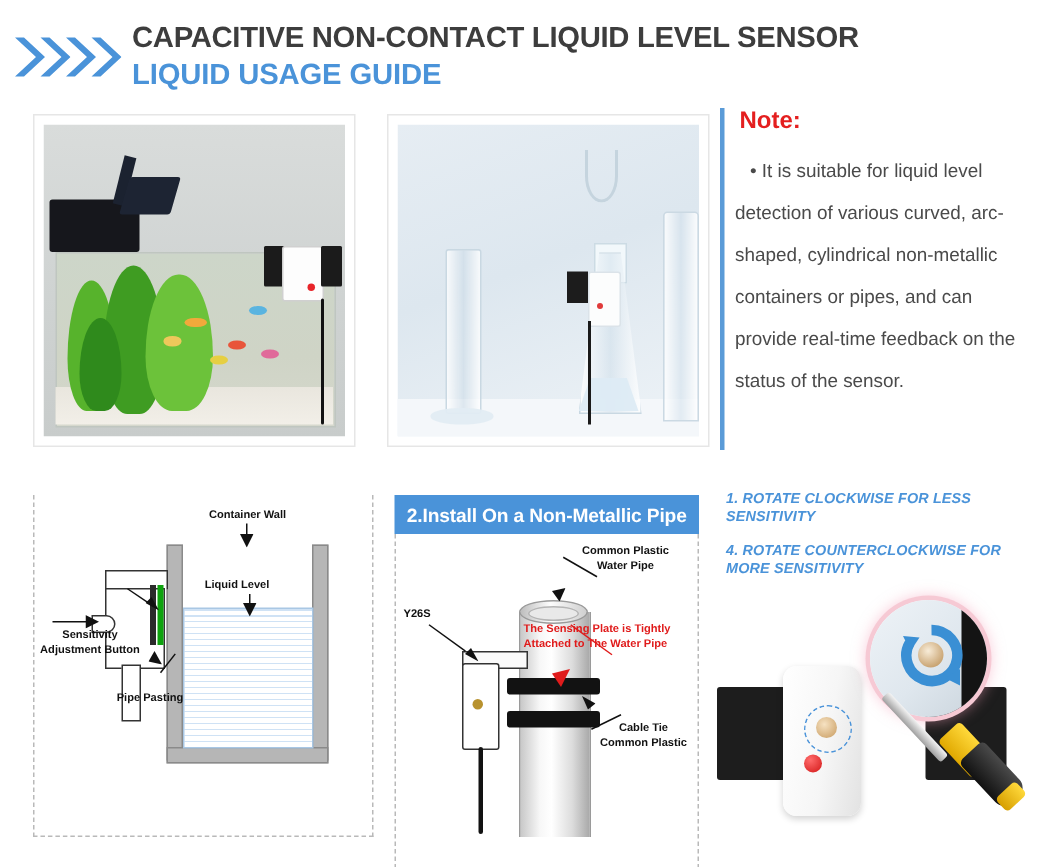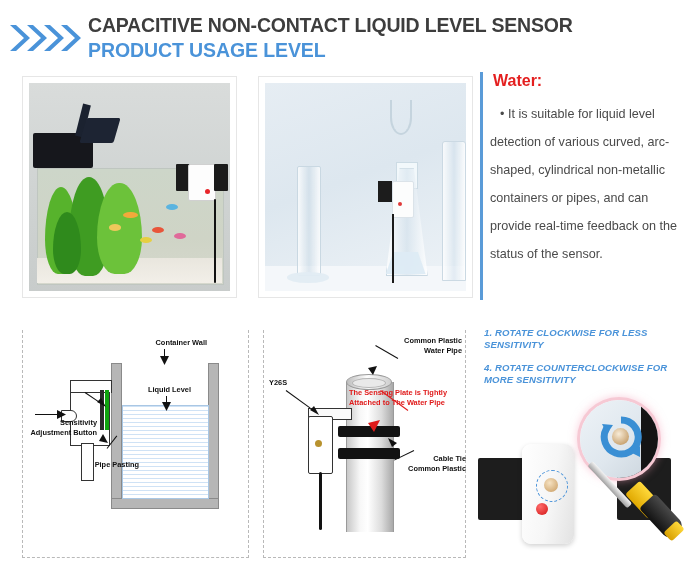--- a/index.html
+++ b/index.html
@@ -95,21 +95,21 @@
     border:1px dashed #b9b9b9;border-top:none;background:#ffffff;
     position:relative;box-sizing:border-box;
   }
   .panel-1{left:22px;top:330px;width:227px;}
   .panel-1 .panel-body{height:228px;}
   .panel-2{left:263px;top:330px;width:203px;}
   .panel-2 .panel-body{height:228px;}
 
   
   .dlabel{position:absolute;font-size:7.4px;font-weight:bold;color:#111;line-height:9.5px;
-    text-align:right;font-family:"Liberation Sans", sans-serif;}
+    text-align:center;font-family:"Liberation Sans", sans-serif;}
   .dlabel.red{color:#e01b1b;}
   .dlabel.l2{text-align:left;}
 
   
   .fc-wall-l{position:absolute;left:88px;top:33px;width:9px;height:142px;background:#b6b6b6;border:1px solid #8a8a8a;}
   .fc-wall-r{position:absolute;left:185px;top:33px;width:9px;height:142px;background:#b6b6b6;border:1px solid #8a8a8a;}
   .fc-wall-b{position:absolute;left:88px;top:168px;width:106px;height:9px;background:#b6b6b6;border:1px solid #8a8a8a;}
   .fc-water{position:absolute;left:99px;top:75px;width:85px;height:92px;
      background:repeating-linear-gradient(180deg,#cfe2f5 0px,#cfe2f5 1px,#ffffff 1px,#ffffff 4px);
      border:1px solid #a9c7e4;}
@@ -190,21 +190,21 @@
         </svg>
     </span>
     <span class="chev" style="left:51px">
       <svg width="22" height="30" viewBox="0 0 22 30">
           <path d="M2 2 L16 15 L2 28 L8 28 L22 15 L8 2 Z" fill="#4a93d9"></path>
         </svg>
     </span>
   </div>
   <div class="title-block">
     <div class="title-main">CAPACITIVE NON-CONTACT LIQUID LEVEL SENSOR</div>
-    <div class="title-sub">PRODUCT USAGE LEVEL</div>
+    <div class="title-sub">LIQUID USAGE GUIDE</div>
   </div>
 </div>
 
 <div class="photo photo-1">
   <div class="photo-inner">
     <div class="aq-bg"></div>
     <div class="aq-hood"></div>
     <div class="aq-lamp-arm"></div>
     <div class="aq-lamp-head"></div>
     <div class="aq-tankwater"></div>
@@ -240,21 +240,21 @@
     <div class="lab-flask-liquid"></div>
     <div class="lab-pad"></div>
     <div class="lab-sensor"></div>
     <div class="lab-led"></div>
     <div class="lab-cable"></div>
   </div>
 </div>
 
 <div class="note">
   <div class="note-bar"></div>
-  <div class="note-title">Water:</div>
+  <div class="note-title">Note:</div>
   <div class="note-body">• It is suitable for liquid level detection of various curved, arc-shaped, cylindrical non-metallic containers or pipes, and can provide real-time feedback on the status of the sensor.</div>
 </div>
 
 <div class="panel panel-1">
   <div class="panel-body">
 
     <div class="fc-wall-l"></div>
     <div class="fc-wall-r"></div>
     <div class="fc-wall-b"></div>
     <div class="fc-water"></div>
@@ -291,20 +291,21 @@
 
     <div class="dlabel" style="left:38px;top:130px;width:78px;">Pipe Pasting</div>
     <div class="arrow-line" style="left:84px;top:118px;width:16px;height:1px;transform:rotate(-52deg);transform-origin:left center;"></div>
     <svg style="position:absolute;left:76px;top:104px;" width="9" height="9">
         <path d="M4 0 L9 9 L0 7 Z" fill="#111"></path>
       </svg>
   </div>
 </div>
 
 <div class="panel panel-2">
+  <div class="panel-head">2.Install On a Non-Metallic Pipe</div>
   <div class="panel-body">
 
     <div class="pp-pipe"></div>
     <div class="pp-ell-top"></div>
     <div class="pp-ell-hole"></div>
     <div class="pp-tie" style="top:96px;"></div>
     <div class="pp-tie" style="top:118px;"></div>
     <div class="pp-bracket"></div>
     <div class="pp-sensor"></div>
     <div class="pp-screw"></div>

